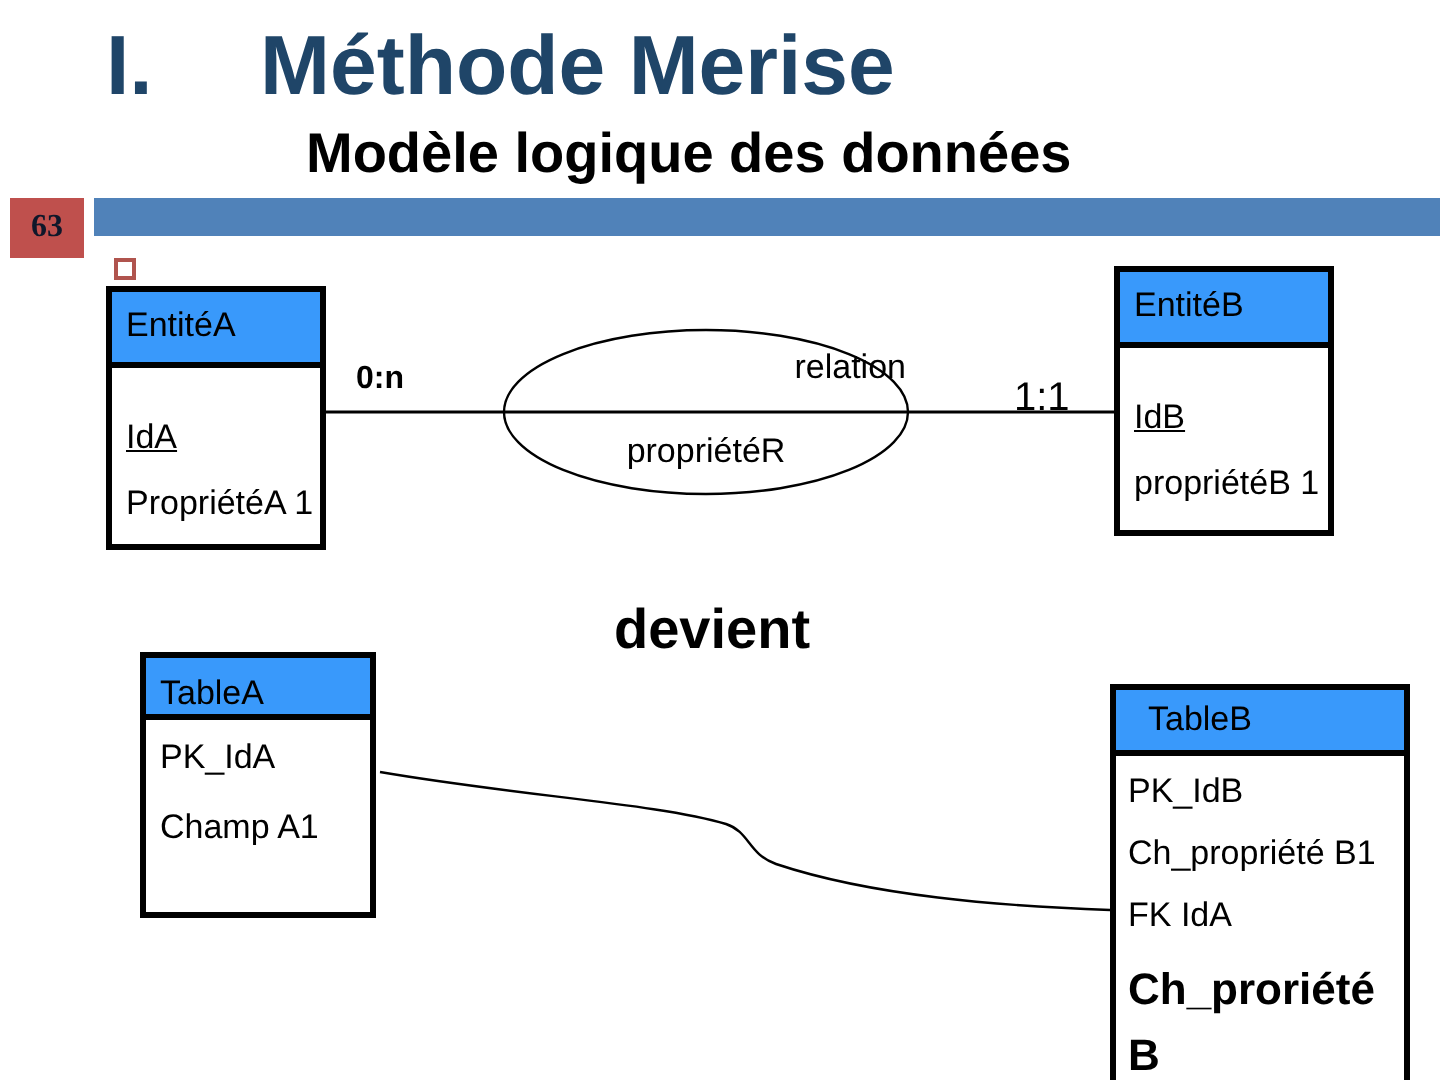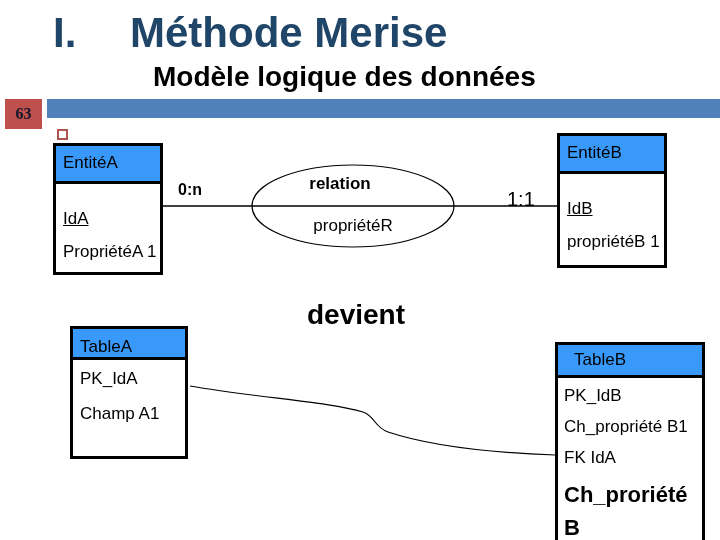--- a/index.html
+++ b/index.html
@@ -44,21 +44,21 @@
 
   .table-b{left:555px;top:342px;width:150px;height:212px;}
   .table-b .hdr{height:33px;padding-top:5px;padding-left:16px;}
   .table-b .body{padding:7px 0 0 6px;line-height:22px;}
   .table-b .field{margin-bottom:9px;}
   .field-emph{font-size:22px;font-weight:bold;line-height:33px;margin-top:3px;}
 
   
   .card-left{position:absolute;left:178px;top:181px;font-size:16px;font-weight:bold;z-index:4;}
   .card-right{position:absolute;left:507px;top:188px;font-size:20px;z-index:4;}
-  .rel-name{position:absolute;left:240px;top:174px;width:200px;text-align:center;font-size:17px;font-weight:bold;z-index:4;}
+  .rel-name{position:absolute;left:253px;top:174px;width:200px;text-align:right;font-size:17px;font-weight:normal;z-index:4;}
   .rel-attr{position:absolute;left:253px;top:216px;width:200px;text-align:center;font-size:17px;z-index:4;}
   .devient{position:absolute;left:307px;top:299px;font-size:28px;font-weight:bold;z-index:4;}
 
   .wires{position:absolute;left:0;top:0;width:720px;height:540px;z-index:1;}
 </style>
 </head>
 <body>
 
 <div class="slide">
 

